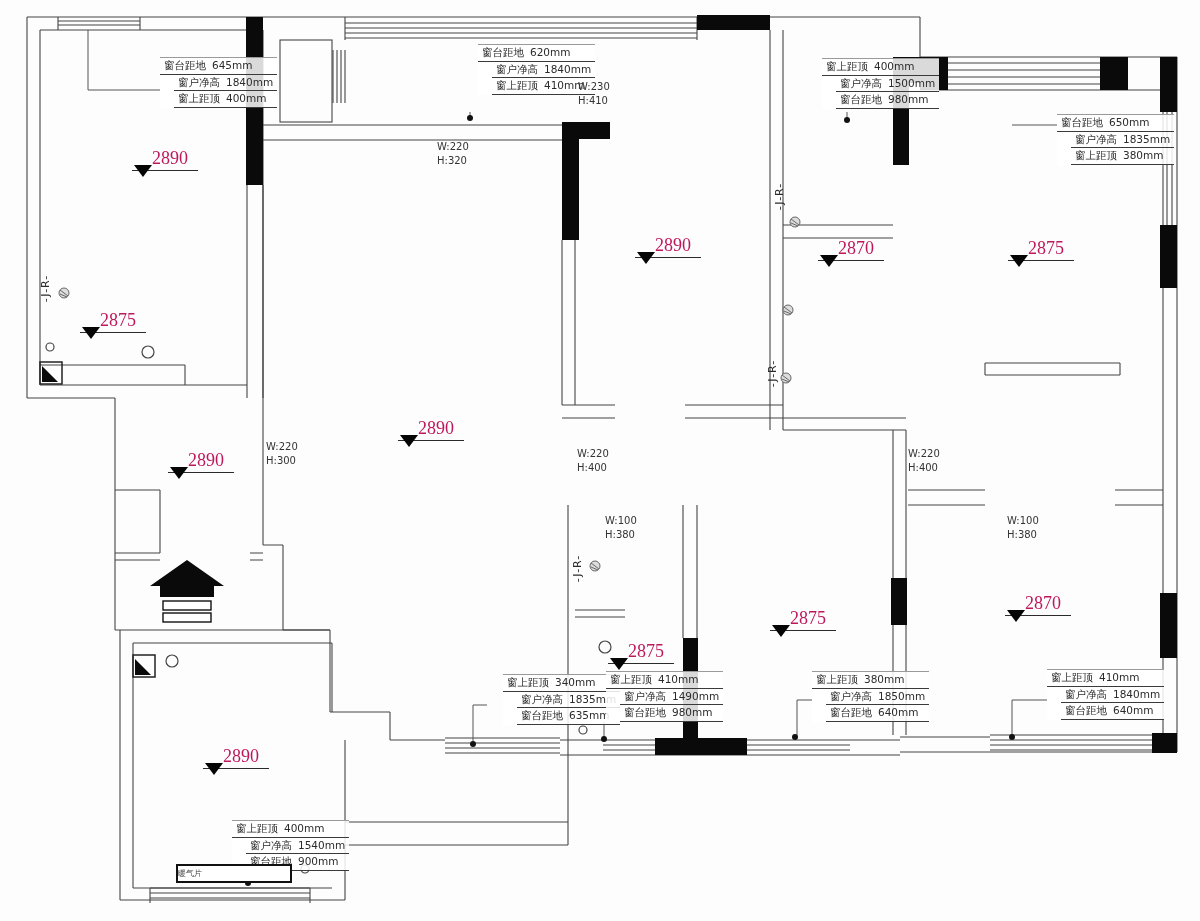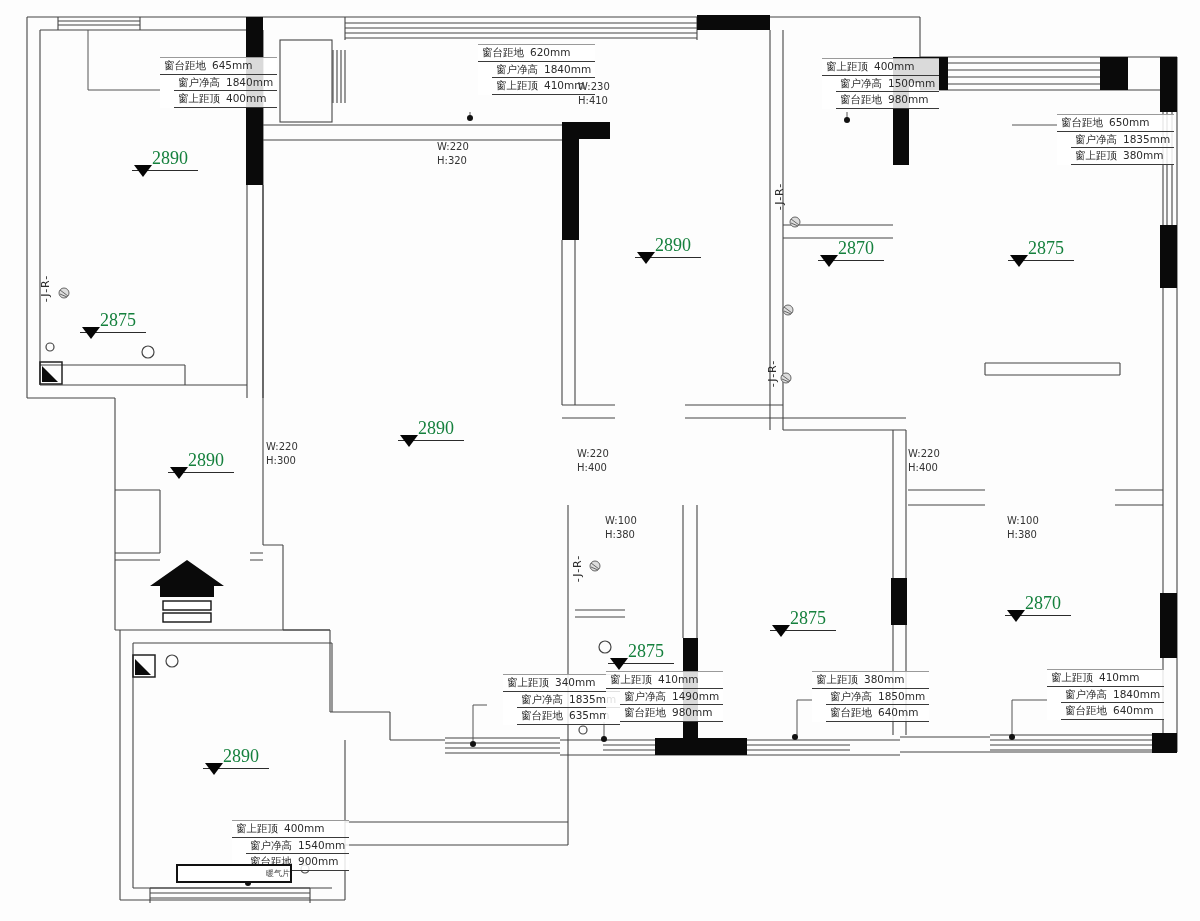--- a/index.html
+++ b/index.html
@@ -8,33 +8,33 @@
   .plan svg{position:absolute;left:0;top:0;}
   
   .wblock{position:absolute;font-size:10.5px;line-height:1;background:rgba(255,255,255,.85);}
   .wblock .wrow{border-bottom:1px solid #3a3a3a;border-top:1px solid #9a9a9a;
                 padding:2px 4px 3px 4px;white-space:nowrap;}
   .wblock .wrow+.wrow{border-top:none;margin-left:14px;}
   .wblock .val{margin-left:6px;}
   
   .beam{position:absolute;font-size:10px;line-height:1.35;color:#333;white-space:nowrap;}
   
-  .elev{position:absolute;font-family:"Liberation Serif",serif;font-size:18px;color:#15803d;}
+  .elev{position:absolute;font-family:"Liberation Serif",serif;font-size:18px;color:#be185d;}
   .elev .enum{display:inline-block;border-bottom:1.2px solid #2b2b2b;padding:0 10px 1px 20px;}
   .elev .tri{position:absolute;left:2px;top:17px;width:0;height:0;
              border-left:9px solid transparent;border-right:9px solid transparent;
              border-top:12px solid #050505;}
   
   .jr{position:absolute;width:16px;height:60px;display:flex;align-items:center;justify-content:center;}
   .jr span{display:block;transform:rotate(-90deg);font-size:11px;letter-spacing:1px;
            white-space:nowrap;color:#2b2b2b;}
   
   .radiator{position:absolute;left:176px;top:864px;width:112px;height:15px;
             border:2px solid #111;background:#fff;display:flex;align-items:center;
-            justify-content:flex-end;font-size:8px;color:#444;}
+            justify-content:flex-start;font-size:8px;color:#444;}
 </style>
 </head>
 <body>
 
 <div class="plan">
 
   <svg viewBox="0 0 1200 921" width="1200" height="921">
 
     <g stroke="#454545" stroke-width="1.1" fill="none">
 

